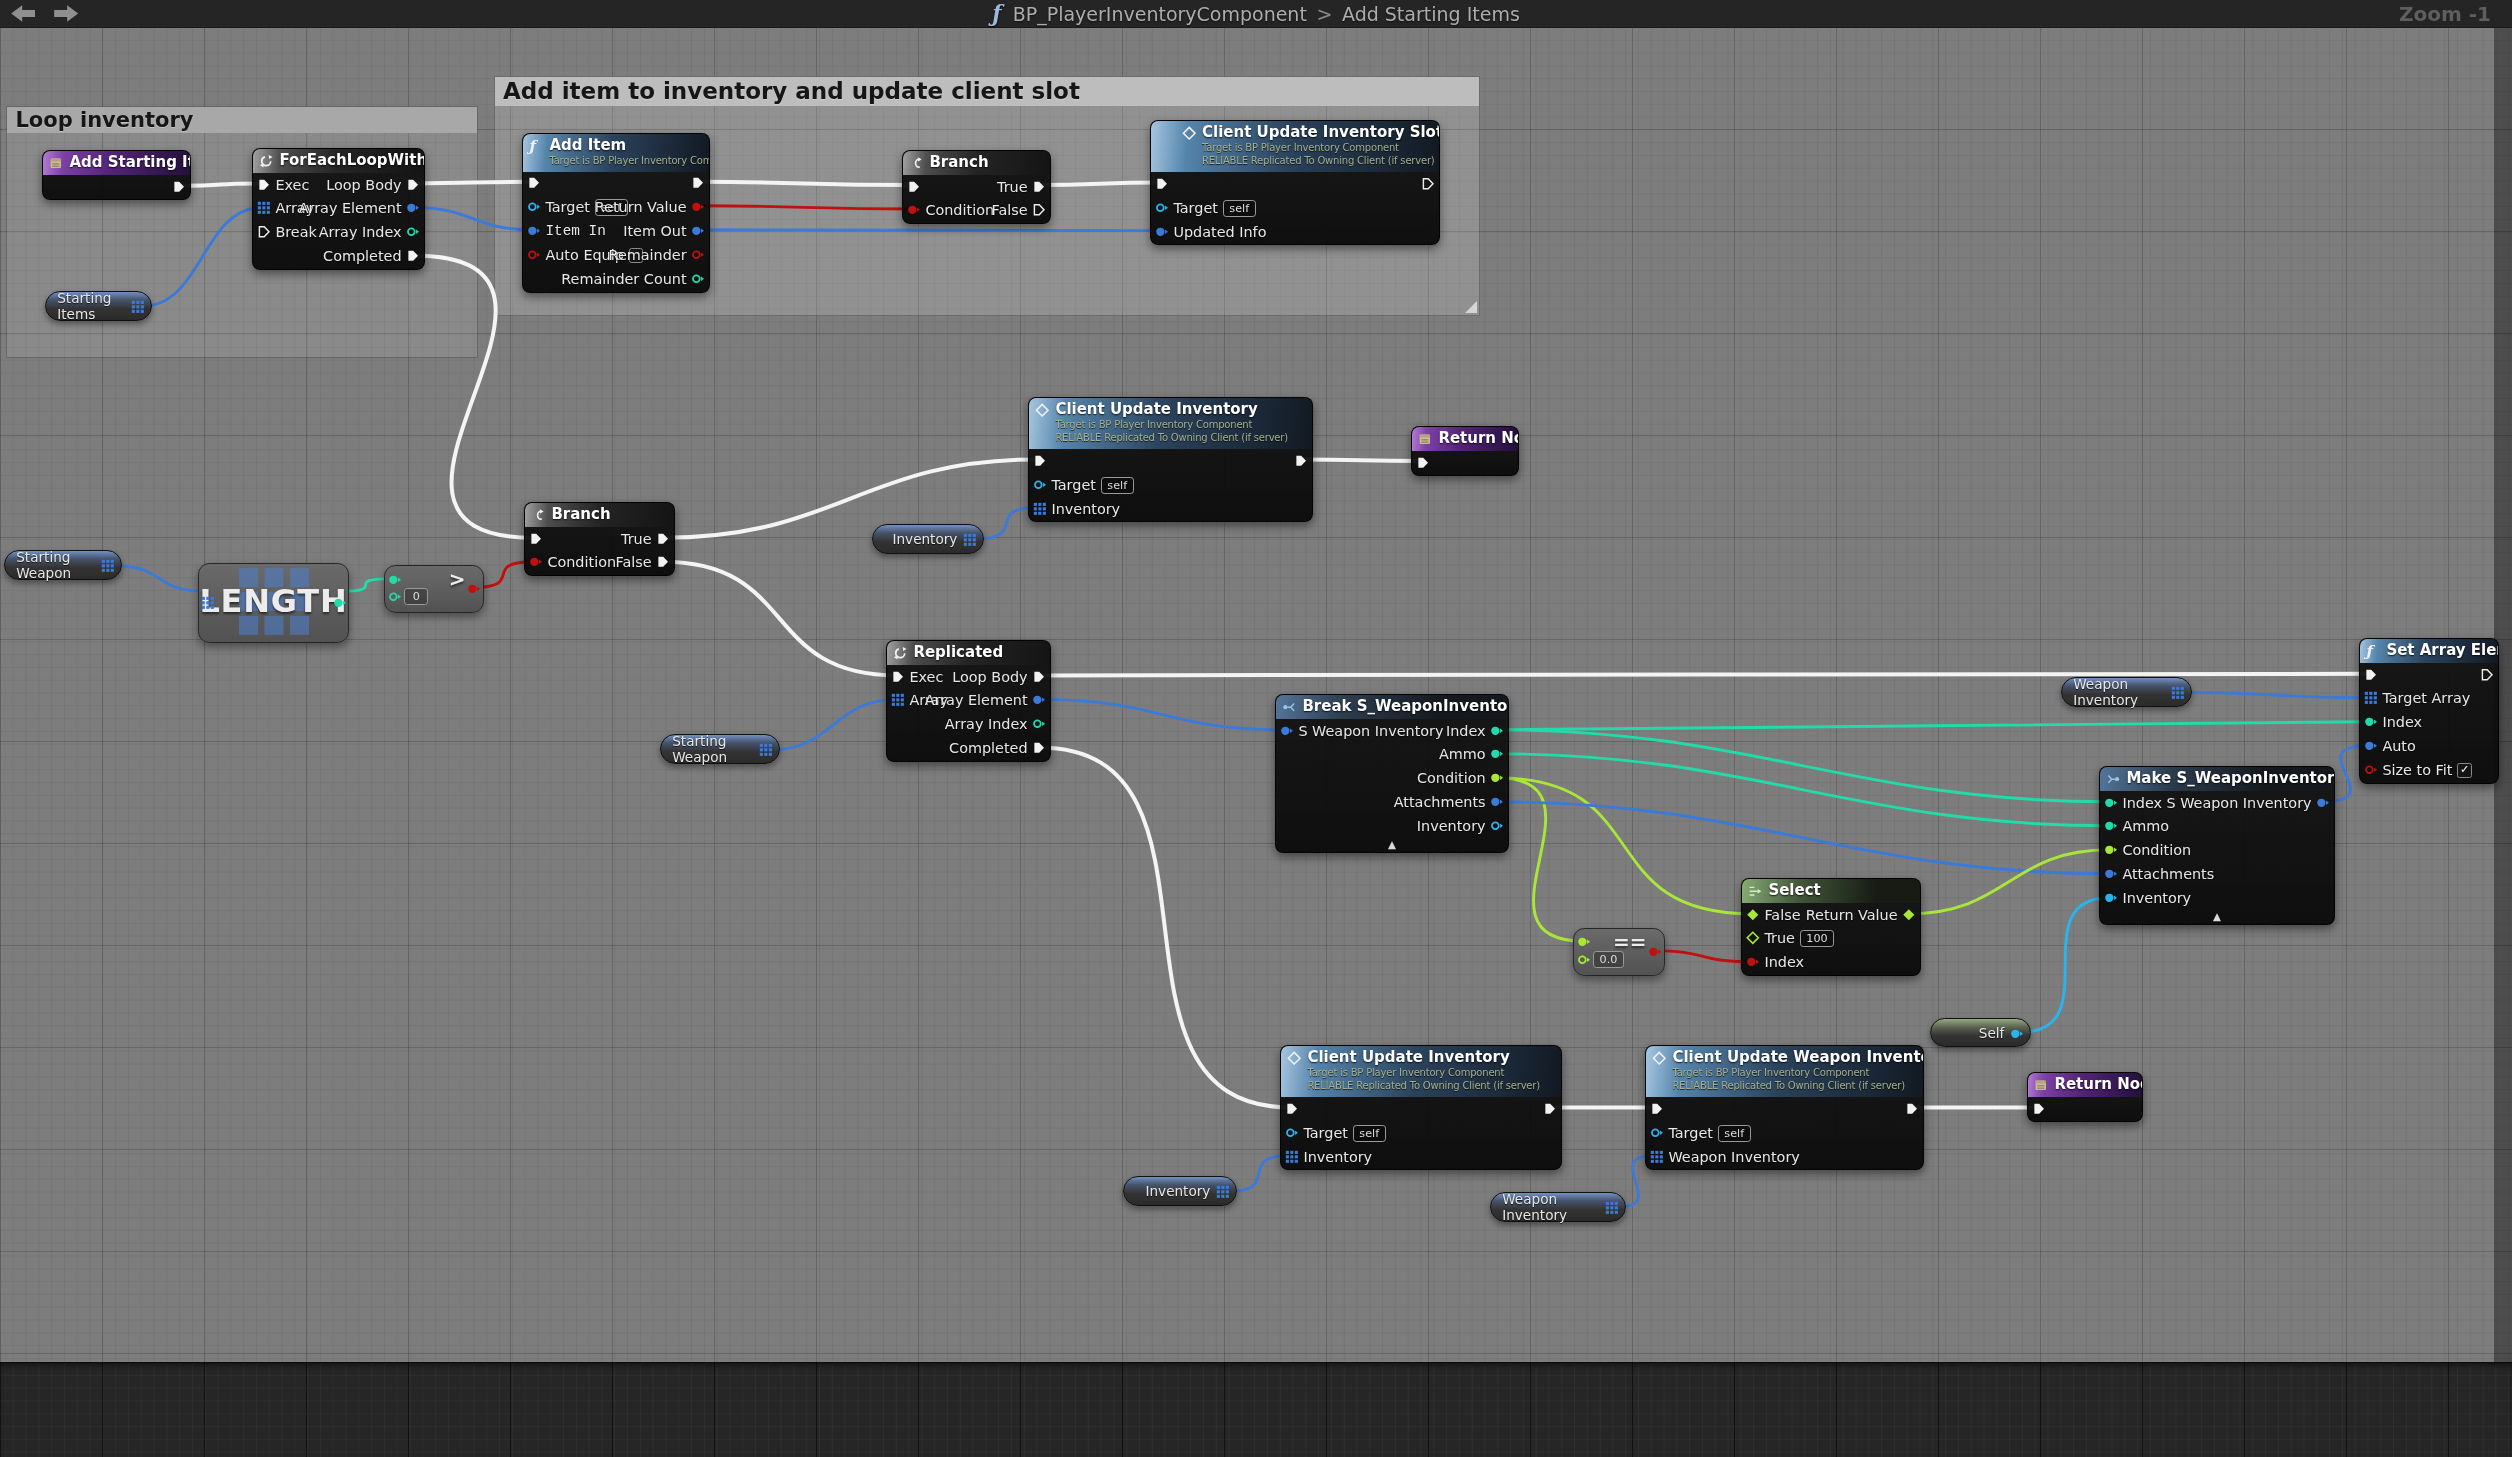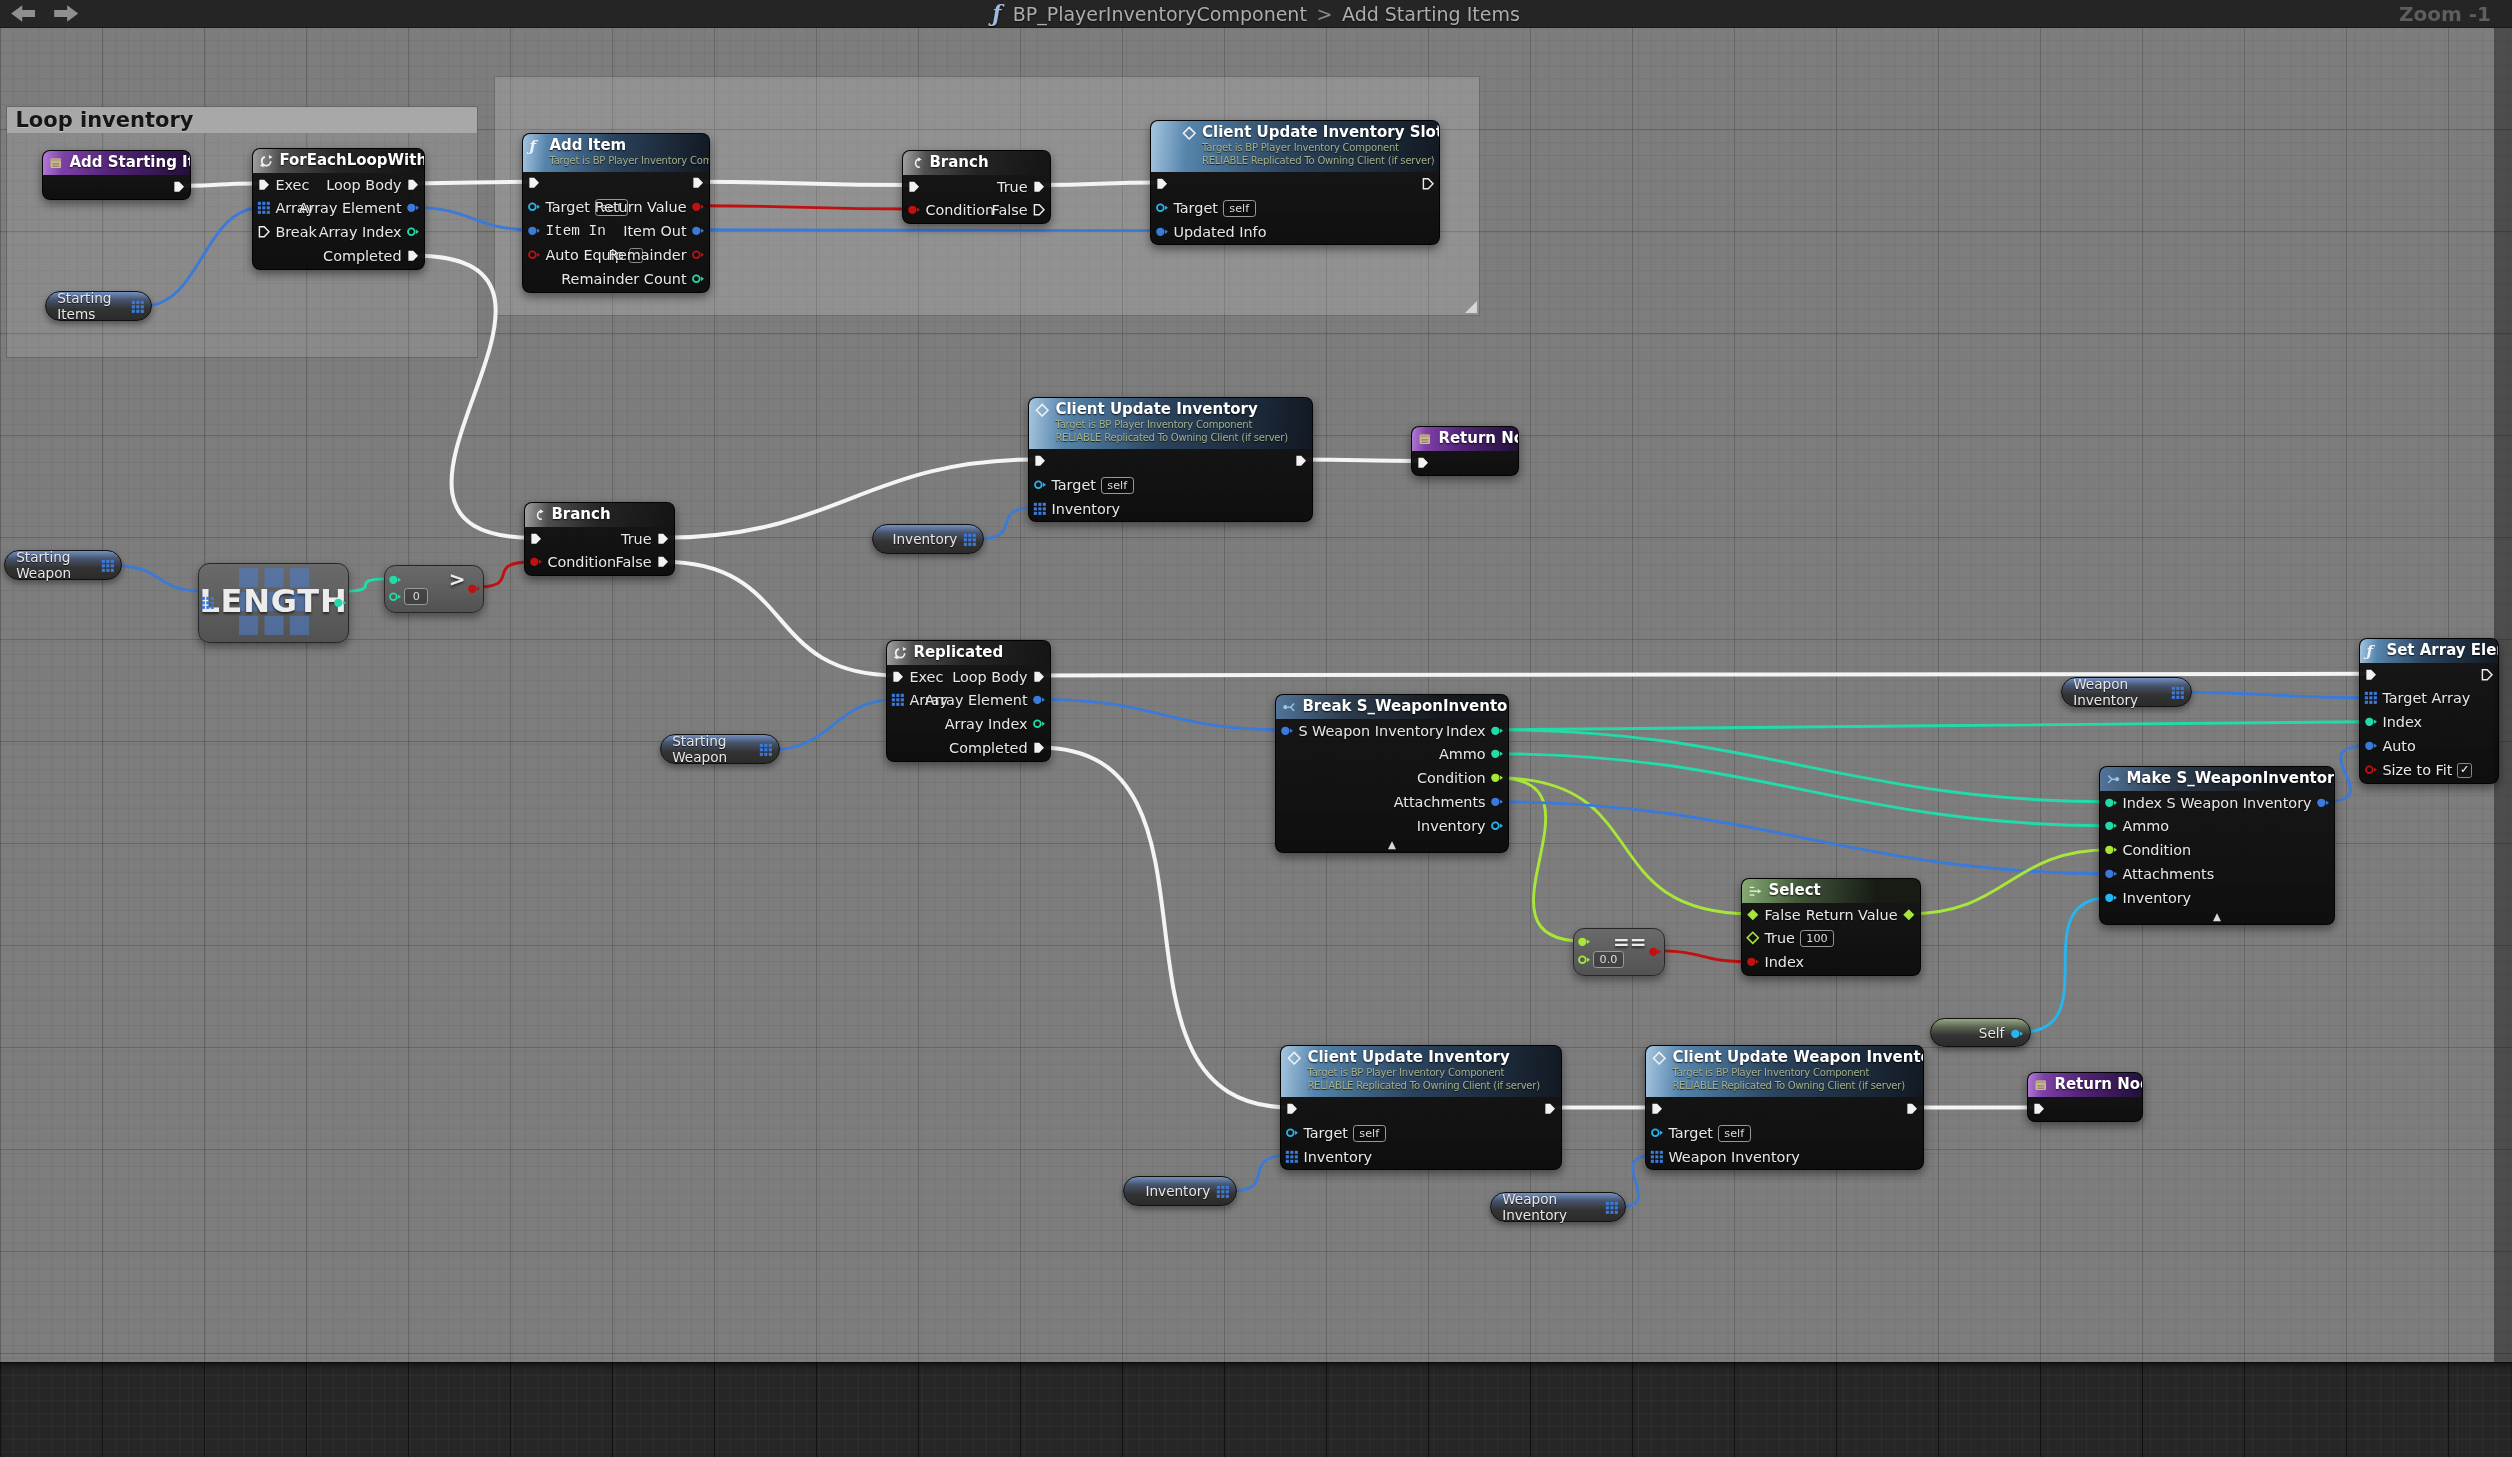--- a/index.html
+++ b/index.html
@@ -123,20 +123,21 @@
 
 <div id="canvas"></div>
 <div id="right-strip"></div>
 <div id="bottom-band"></div>
 
 <div id="comments">
     <div class="comment" style="left: 6.4px; top: 106px; width: 470px; height: 250px; background: rgba(255, 255, 255, 0.1);">
       <div class="ctitle" style="background:#a8a8a8;height:24px;line-height:24px;font-size:21px;">Loop inventory</div>
     </div>
     <div class="comment" style="left: 494px; top: 76px; width: 984px; height: 238px; background: rgba(255, 255, 255, 0.16);">
+      <div class="ctitle" style="background:#bdbdbd;height:27px;line-height:27px;font-size:23px;">Add item to inventory and update client slot</div>
       <div class="resize-handle"></div>
     </div>
   </div>
 <svg id="wires" width="2512" height="1458" viewBox="0 0 3140 1822">
     <path d="M223 232 C293 232 258 229 328 229" fill="none" stroke="#f4f4f4" stroke-width="5" stroke-linecap="round"></path>
     <path d="M178 382.5 C253 382.5 253 259 328 259" fill="none" stroke="#3b7ad9" stroke-width="3.6" stroke-linecap="round"></path>
     <path d="M516 229 C591 229 591 227 666 227" fill="none" stroke="#f4f4f4" stroke-width="5" stroke-linecap="round"></path>
     <path d="M516 259 C591 259 591 287 666 287" fill="none" stroke="#3b7ad9" stroke-width="3.6" stroke-linecap="round"></path>
     <path d="M516 319 C796 319 388 672 668 672" fill="none" stroke="#f4f4f4" stroke-width="5" stroke-linecap="round"></path>
     <path d="M872 227 C1006 227 1006 231 1140 231" fill="none" stroke="#f4f4f4" stroke-width="5" stroke-linecap="round"></path>

